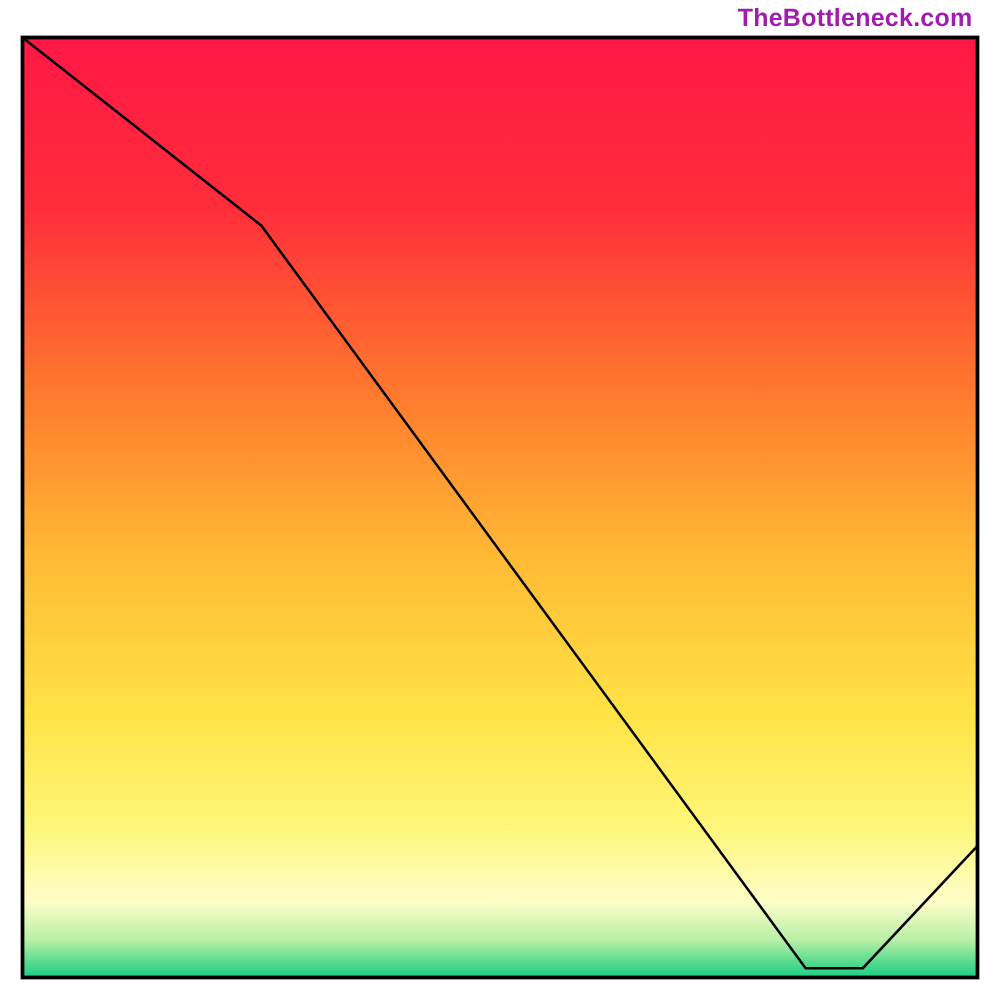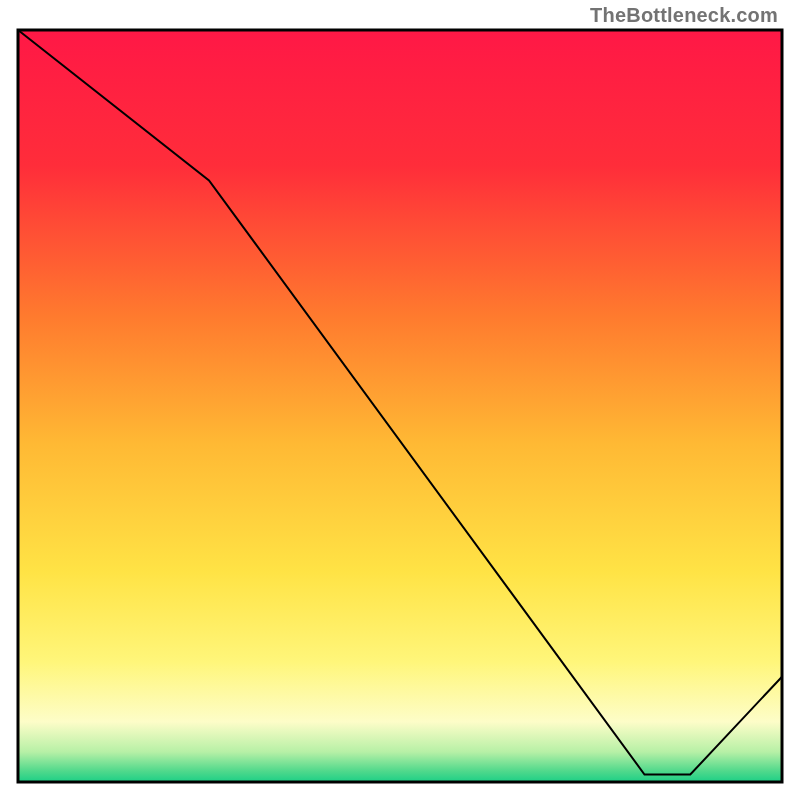--- a/index.html
+++ b/index.html
@@ -14,21 +14,21 @@
     position: relative;
     width: 800px;
     height: 800px;
   }
   .watermark {
     position: absolute;
     top: 4px;
     right: 22px;
     font-size: 20px;
     font-weight: 600;
-    color: #737373;
+    color: #a21caf;
     letter-spacing: 0.2px;
   }
   svg {
     position: absolute;
     top: 0;
     left: 0;
   }
   .plot-border {
     fill: none;
     stroke: #000;

